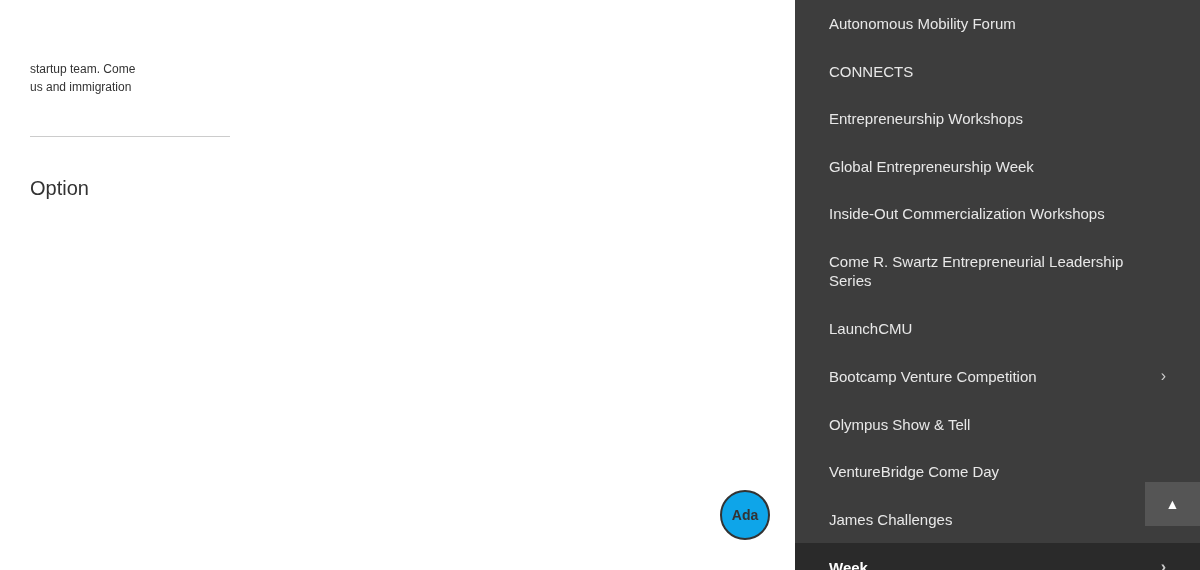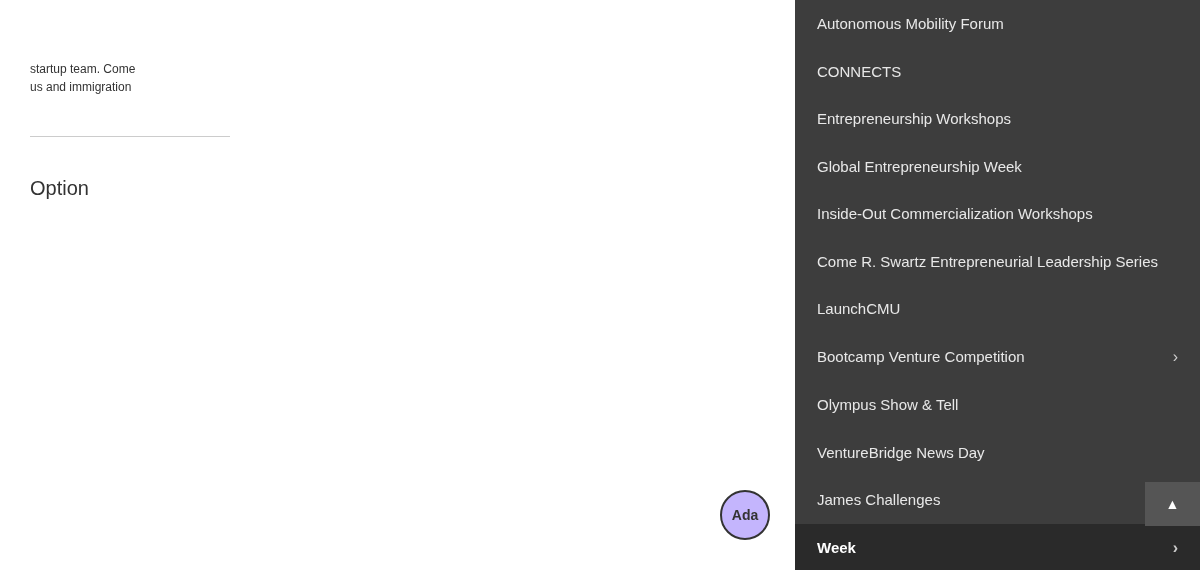--- a/index.html
+++ b/index.html
@@ -52,21 +52,21 @@
 
     
     .ada-bubble {
       position: absolute;
       bottom: 30px;
       left: 720px;
       width: 50px;
       height: 50px;
       border-radius: 50%;
       border: 2px solid #333;
-      background: #c4b5fd;
+      background: #0ea5e9;
       display: flex;
       align-items: center;
       justify-content: center;
       font-size: 14px;
       font-weight: bold;
       color: #333;
       cursor: pointer;
       z-index: 10;
     }
 
@@ -77,21 +77,21 @@
       top: 0;
       width: 405px;
       height: 570px;
       background: #3d3d3d;
       overflow: hidden;
       display: flex;
       flex-direction: column;
     }
 
     .menu-item {
-      padding: 14px 22px;
+      padding: 14px 34px;
       color: #e8e8e8;
       font-size: 15px;
       font-weight: 400;
       cursor: pointer;
       display: flex;
       align-items: center;
       justify-content: space-between;
       line-height: 1.3;
       border-bottom: none;
       flex-shrink: 0;
@@ -180,21 +180,21 @@
         <span class="menu-item-label">LaunchCMU</span>
       </div>
       <div class="menu-item">
         <span class="menu-item-label">Bootcamp Venture Competition</span>
         <span class="chevron">›</span>
       </div>
       <div class="menu-item">
         <span class="menu-item-label">Olympus Show &amp; Tell</span>
       </div>
       <div class="menu-item">
-        <span class="menu-item-label">VentureBridge News Day</span>
+        <span class="menu-item-label">VentureBridge Come Day</span>
       </div>
       <div class="menu-item menu-item-past-challenges">
         <span class="menu-item-label">James Challenges</span>
       </div>
     </div>
 
   <div class="scroll-up-area">
     <span class="scroll-up-icon">▲</span>
   </div>
 

